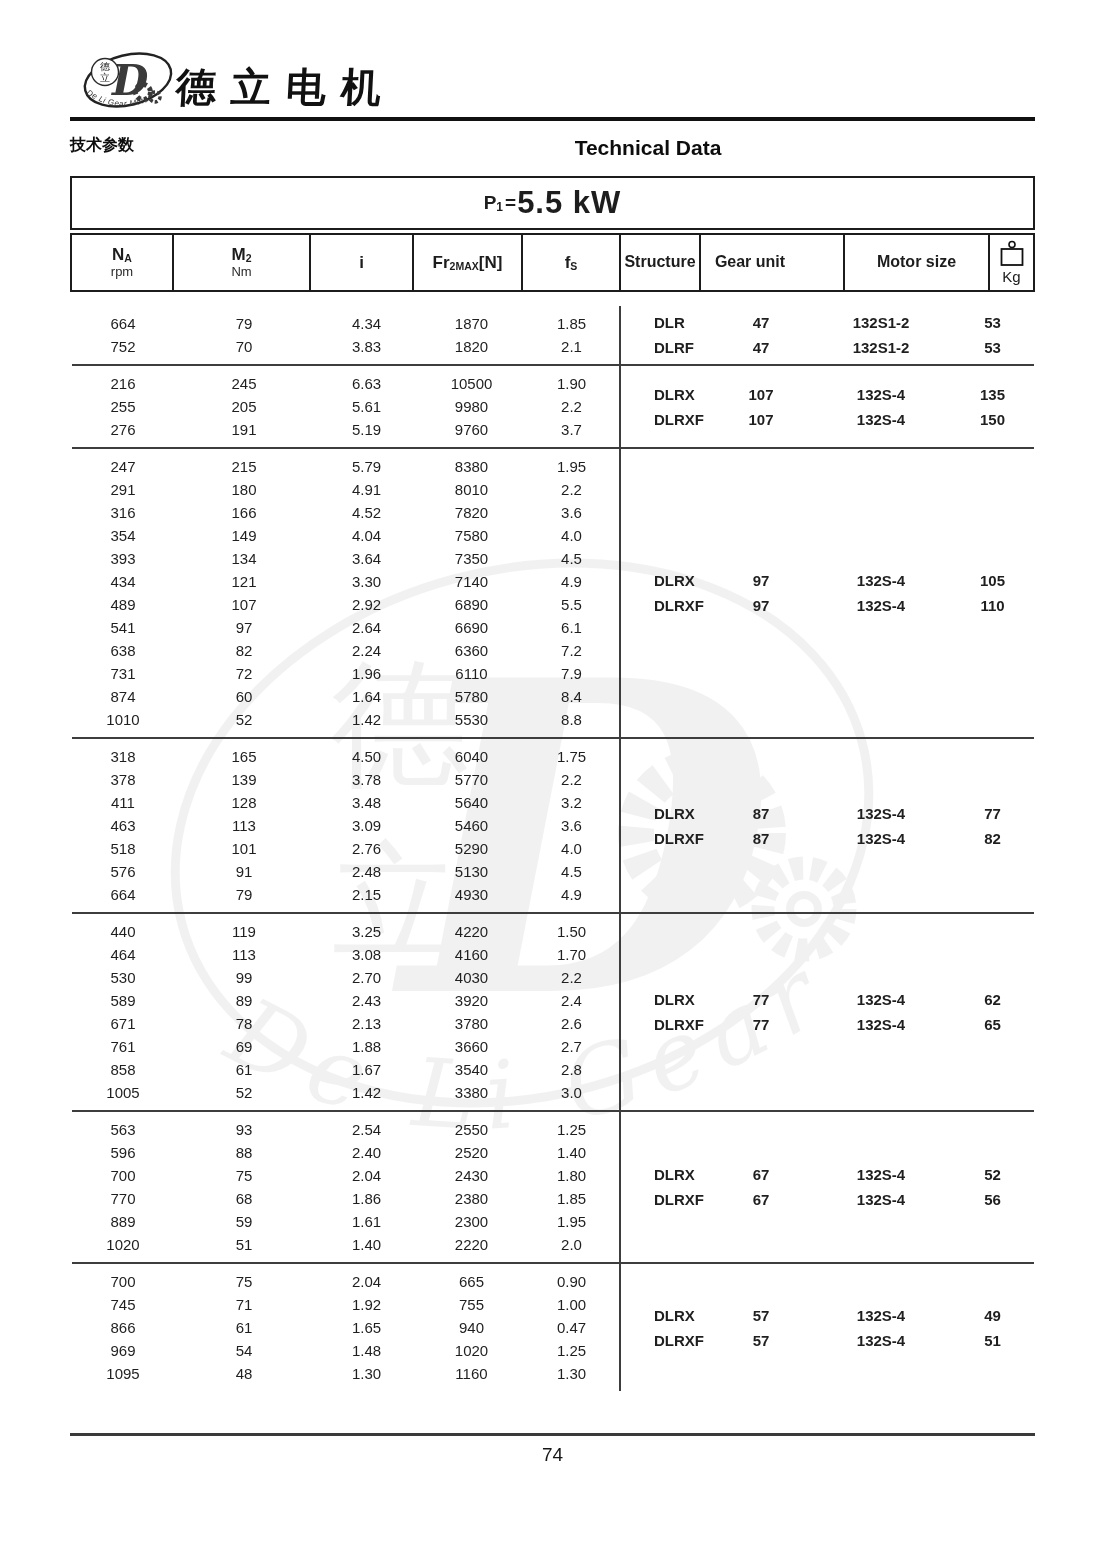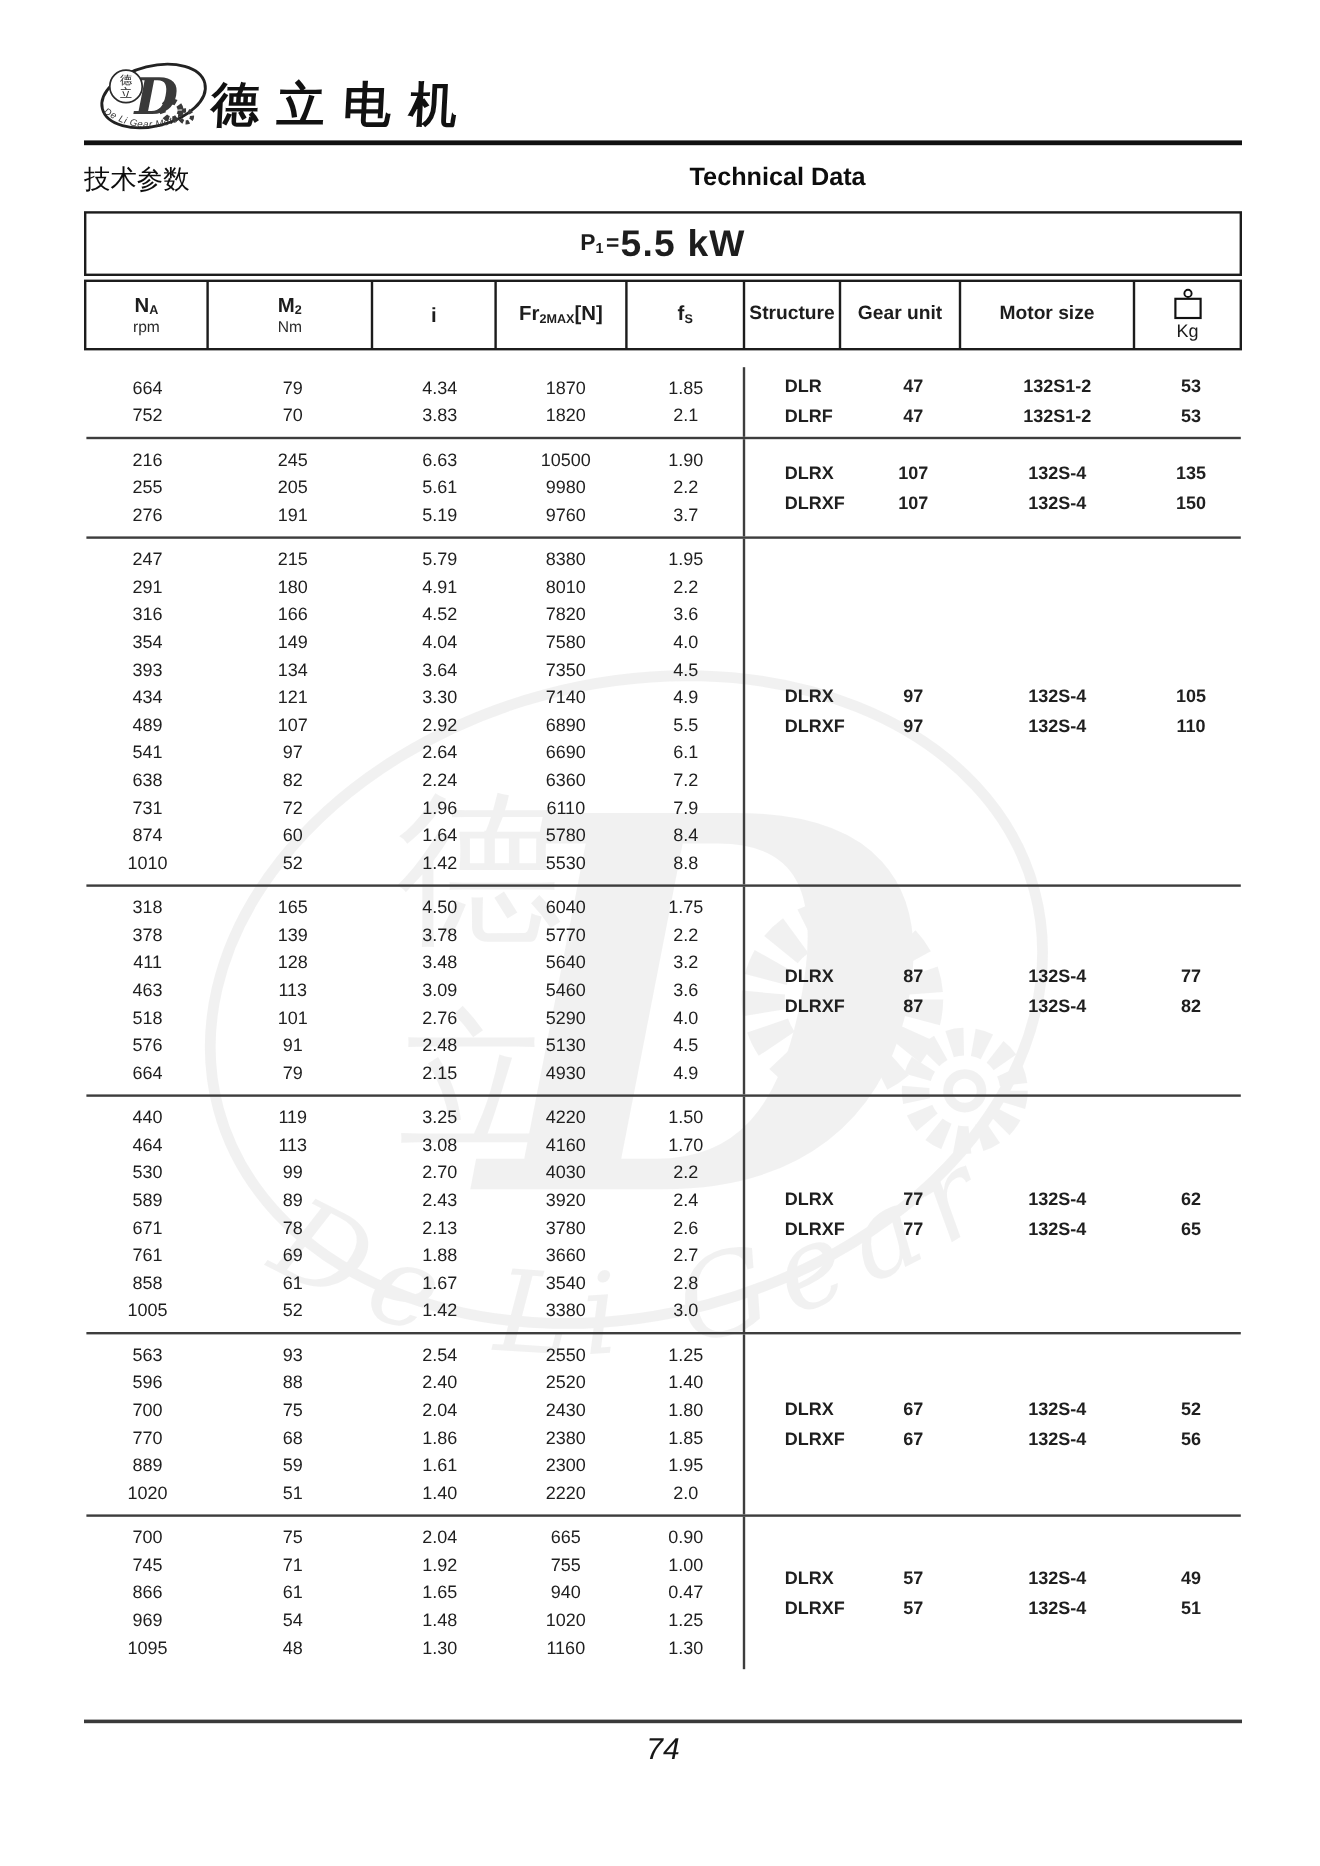--- a/index.html
+++ b/index.html
@@ -9,40 +9,40 @@
 
   
   .masthead{position:absolute;left:70px;top:48px;width:965px;height:68px;}
   .logo{position:absolute;left:2px;top:2px;}
   .brand{position:absolute;left:106px;top:12px;font-family:"DejaVu Serif","Liberation Serif",serif;
          font-weight:bold;font-size:40px;letter-spacing:15px;color:#111;transform:skewX(-3deg);}
   .mast-rule{position:absolute;left:70px;top:117px;width:965px;height:4px;background:#111;}
 
   
   .titles{position:absolute;left:70px;top:133px;width:965px;height:36px;}
-  .title-cn{position:absolute;left:0;top:2px;font-size:22px;font-weight:normal;color:#0d0d0d;}
+  .title-cn{position:absolute;left:0;top:2px;font-size:16px;font-weight:bold;color:#0d0d0d;}
   .title-en{position:absolute;left:578px;top:3px;transform:translateX(-50%);
             font-size:21px;font-weight:bold;color:#0d0d0d;white-space:nowrap;}
 
   
   .power-box{position:absolute;left:70px;top:176px;width:965px;height:54px;border:2px solid #1c1c1c;
              box-sizing:border-box;display:flex;align-items:center;justify-content:center;}
   .p-base{font-size:19px;font-weight:bold;}
   .p-sub{font-size:12px;font-weight:bold;vertical-align:-3px;position:relative;top:4px;}
   .p-eq{font-size:19px;font-weight:bold;margin:0 1px 0 2px;}
   .p-val{font-size:31px;font-weight:bold;letter-spacing:1px;}
 
   
   .spec-header{position:absolute;left:70px;top:233px;width:965px;height:59px;border:2px solid #1c1c1c;
                box-sizing:border-box;display:flex;}
   .hcell{border-left:2px solid #1c1c1c;box-sizing:border-box;display:flex;flex-direction:column;
          align-items:center;justify-content:center;line-height:1.15;}
   .hcell:first-child{border-left:none;}
   .hc-na{width:100px;} .hc-m2{width:137px;} .hc-i{width:103px;} .hc-fr{width:109px;text-align:right;}
-  .hc-fs{width:98px;} .hc-st{width:80px;} .hc-gu{width:100px;} .hc-ms{width:145px;} .hc-kg{flex:1;}
+  .hc-fs{width:98px;} .hc-st{width:80px;} .hc-gu{width:100px;} .hc-ms{width:145px;margin-left:44px;} .hc-kg{flex:1;}
   .hmain{font-size:17px;font-weight:bold;white-space:nowrap;}
   .hsub{font-size:10.5px;font-weight:bold;vertical-align:-2px;}
   .hunit{font-size:13px;font-weight:normal;color:#2a2a2a;margin-top:1px;}
   .hlabel{font-size:16px;font-weight:bold;white-space:nowrap;}
   .kg-label{font-size:15px;color:#1a1a1a;margin-top:0px;}
 
   
   .data-table{position:absolute;left:72px;top:293px;width:962px;}
   .groups{position:relative;padding-top:13px;}
   .group{display:flex;align-items:stretch;}
@@ -56,21 +56,21 @@
   .s-structure{width:90px;text-align:left;padding-left:33px;box-sizing:content-box;}
   .s-structure{width:57px;}
   .s-gear{width:100px;} .s-motor{width:140px;} .s-kg{width:83px;}
 
   
   .watermark{position:absolute;left:30px;top:240px;opacity:0.09;pointer-events:none;}
 
   
   .footer-rule{position:absolute;left:70px;top:1433px;width:965px;height:2.5px;background:#3a3a3a;}
   .page-number{position:absolute;left:70px;top:1444px;width:965px;text-align:center;
-               font-size:25px;color:#161616;font-style:italic;}
+               font-size:19px;color:#161616;}
 </style>
 </head>
 <body>
 
 <div class="page">
 
   <div class="masthead">
     <svg class="logo" width="112" height="66" viewBox="0 0 112 66">
       <defs>
           <path id="logoArc" d="M 14 44 Q 56 72 102 36"></path>

